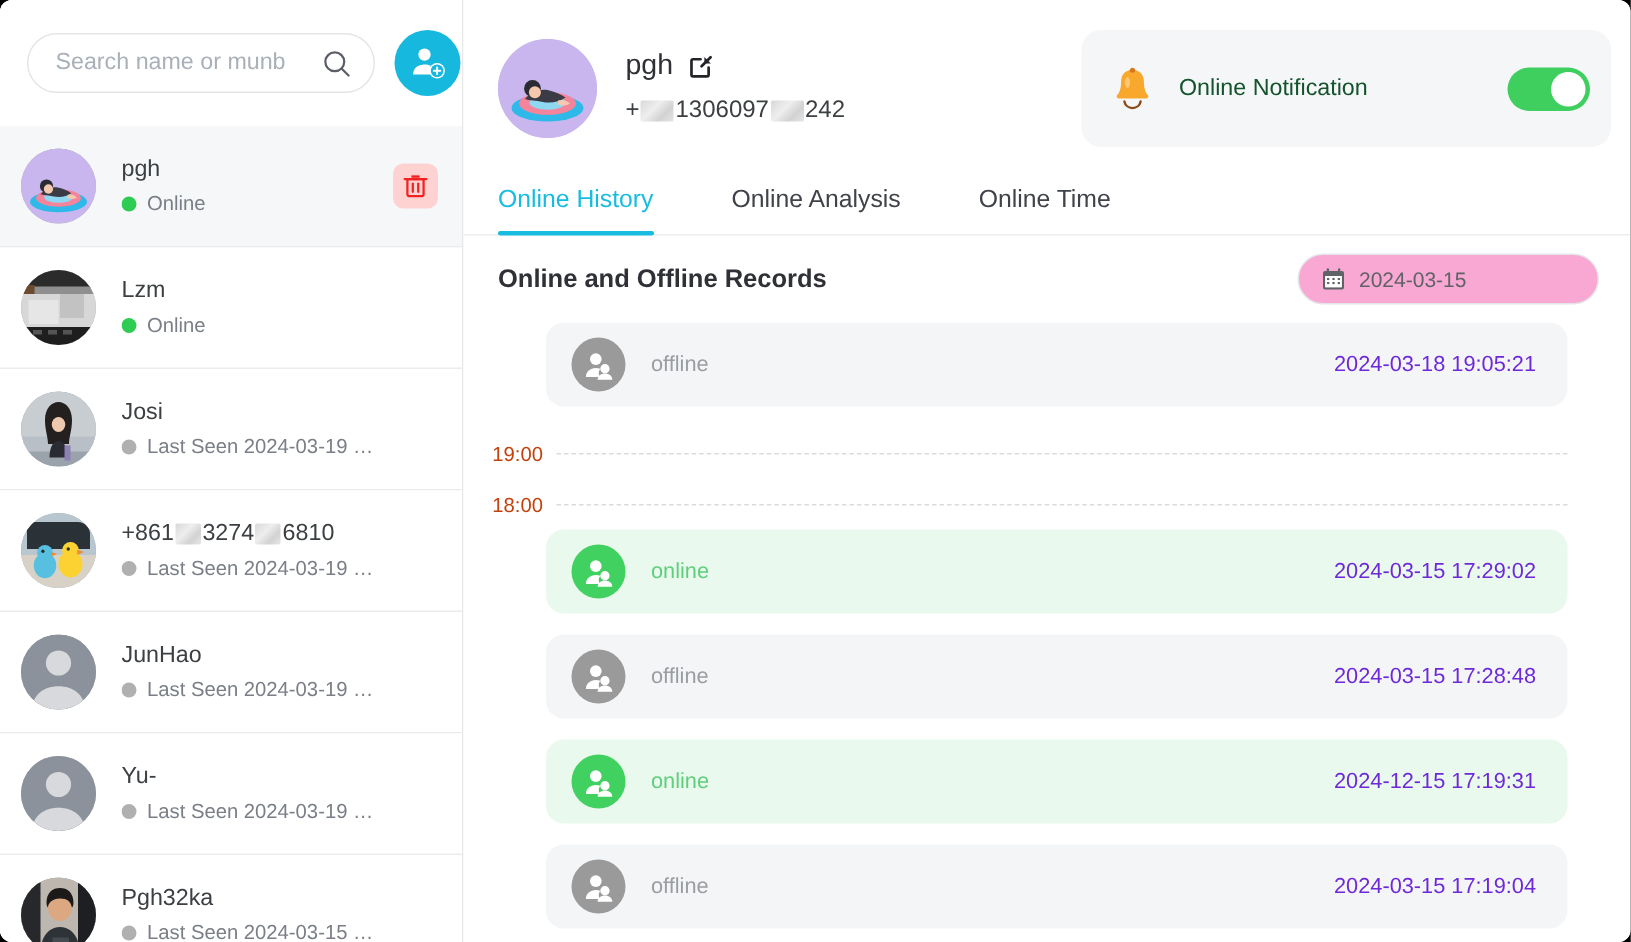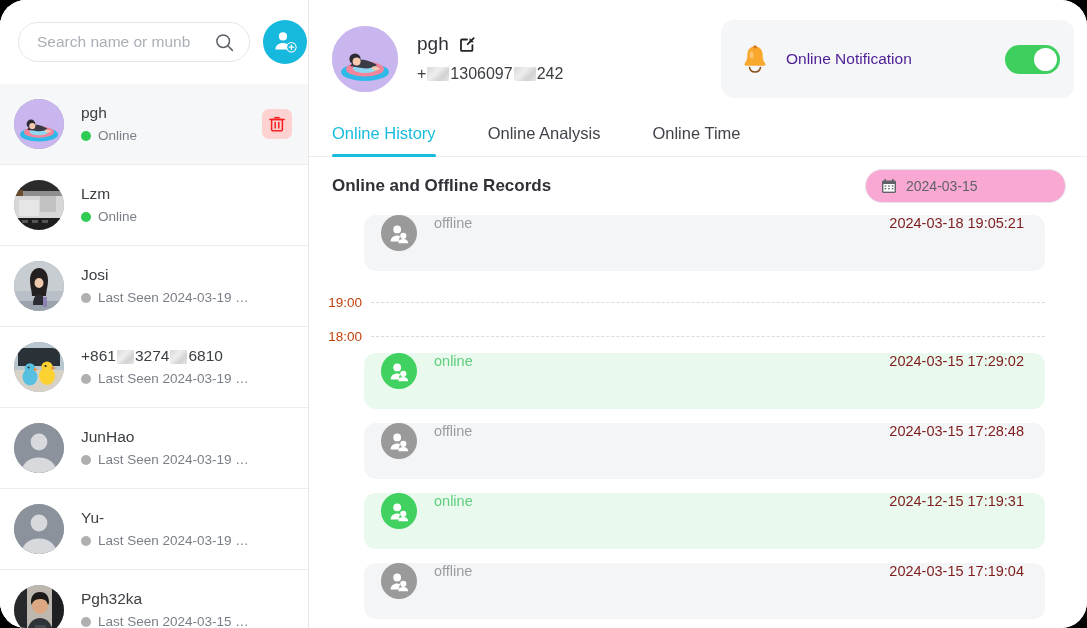--- a/index.html
+++ b/index.html
@@ -9,21 +9,21 @@
     height: 628px;
     background: #000000;
     font-family: "Liberation Sans", sans-serif;
     overflow: hidden;
   }
 
   #app {
     position: absolute;
     inset: 0;
     background: #ffffff;
-    border-radius: 26px;
+    border-radius: 8px;
     overflow: hidden;
     display: flex;
   }
 
   
   .sidebar {
     width: 309px;
     flex: 0 0 309px;
     height: 100%;
     background: #ffffff;
@@ -202,21 +202,21 @@
     background: #f5f6f8;
     border-radius: 13px;
     display: flex;
     align-items: center;
     padding: 13px 14px 13px 16px;
     gap: 13px;
     height: 78px;
   }
   .bell-icon { width: 36px; height: 36px; flex: 0 0 36px; display: block; }
   .notif-text { flex: 1 1 auto; min-width: 0; }
-  .notif-title { font-size: 15.5px; color: #4c1d95; line-height: 21px; margin-bottom: 1px; }
+  .notif-title { font-size: 15.5px; color: #14532d; line-height: 21px; margin-bottom: 1px; }
   .notif-desc { font-size: 12.5px; color: #6b7076; line-height: 16px; }
   .toggle {
     width: 55px; height: 29px; flex: 0 0 55px;
     border-radius: 15px;
     background: #3ecf5e;
     position: relative;
     cursor: pointer;
     border: none;
   }
   .toggle .knob {
@@ -285,39 +285,39 @@
     padding: 0 21px 0 0;
     overflow: hidden;
   }
 
   .rec-row {
     position: relative;
     height: 56px;
     margin: 0 0 14px 0;
     border-radius: 12px;
     display: flex;
-    align-items: flex-start;
+    align-items: center;
     padding: 0 21px 0 17px;
     margin-left: 55px;
     margin-right: 21px;
   }
   .rec-row.offline { background: #f4f5f7; }
   .rec-row.online  { background: #e9f9ed; }
   .rec-ava {
     width: 36px; height: 36px; flex: 0 0 36px;
     border-radius: 50%;
     display: flex; align-items: center; justify-content: center;
     margin-right: 17px;
   }
   .rec-ava.offline { background: #9a9a9a; }
   .rec-ava.online  { background: #41d160; }
   .rec-label { font-size: 14.5px; flex: 1 1 auto; }
   .rec-label.offline { color: #9a9da2; }
   .rec-label.online  { color: #5fcf7d; }
-  .rec-time { font-size: 14.5px; color: #7f1d1d; white-space: nowrap; }
+  .rec-time { font-size: 14.5px; color: #6d28d9; white-space: nowrap; }
 
   .hour-mark {
     display: flex;
     align-items: center;
     height: 34px;
     padding-left: 8px;
     gap: 9px;
   }
   .hour-lbl {
     font-size: 13.5px;

